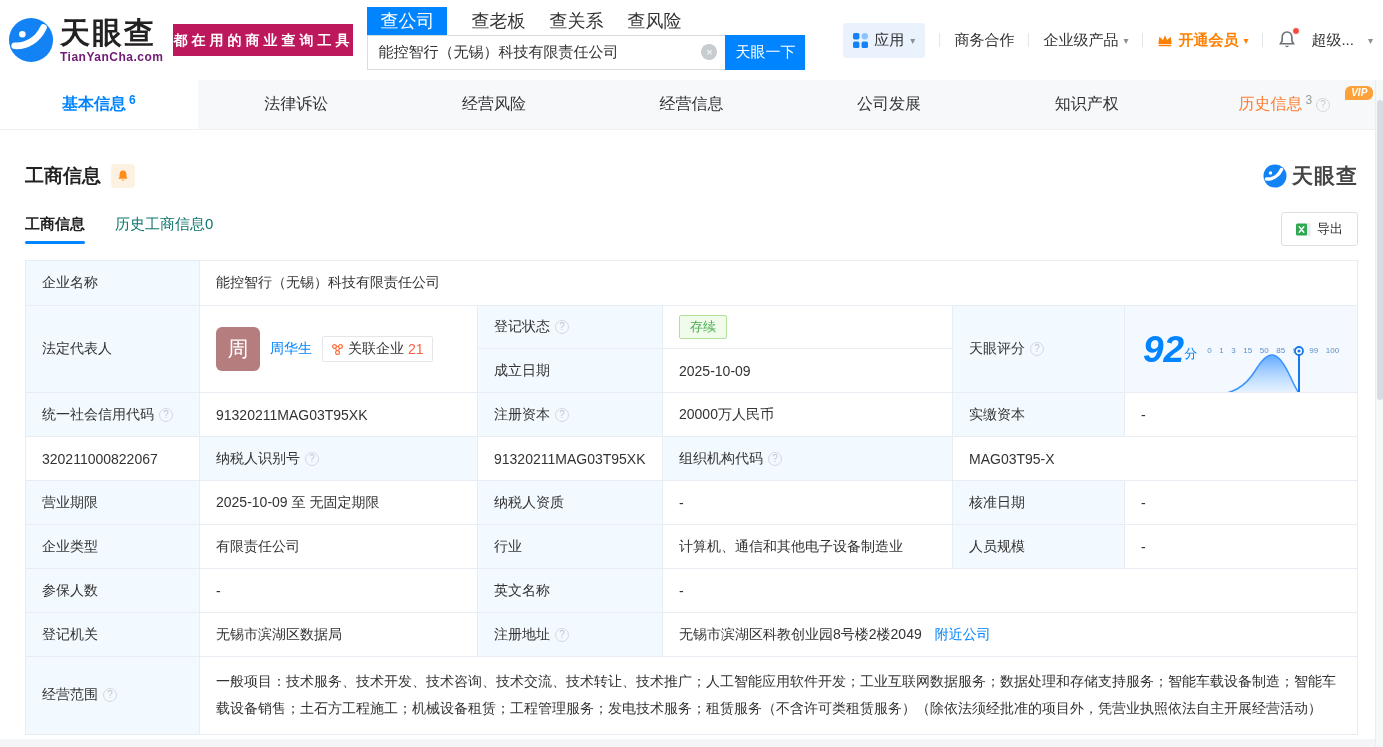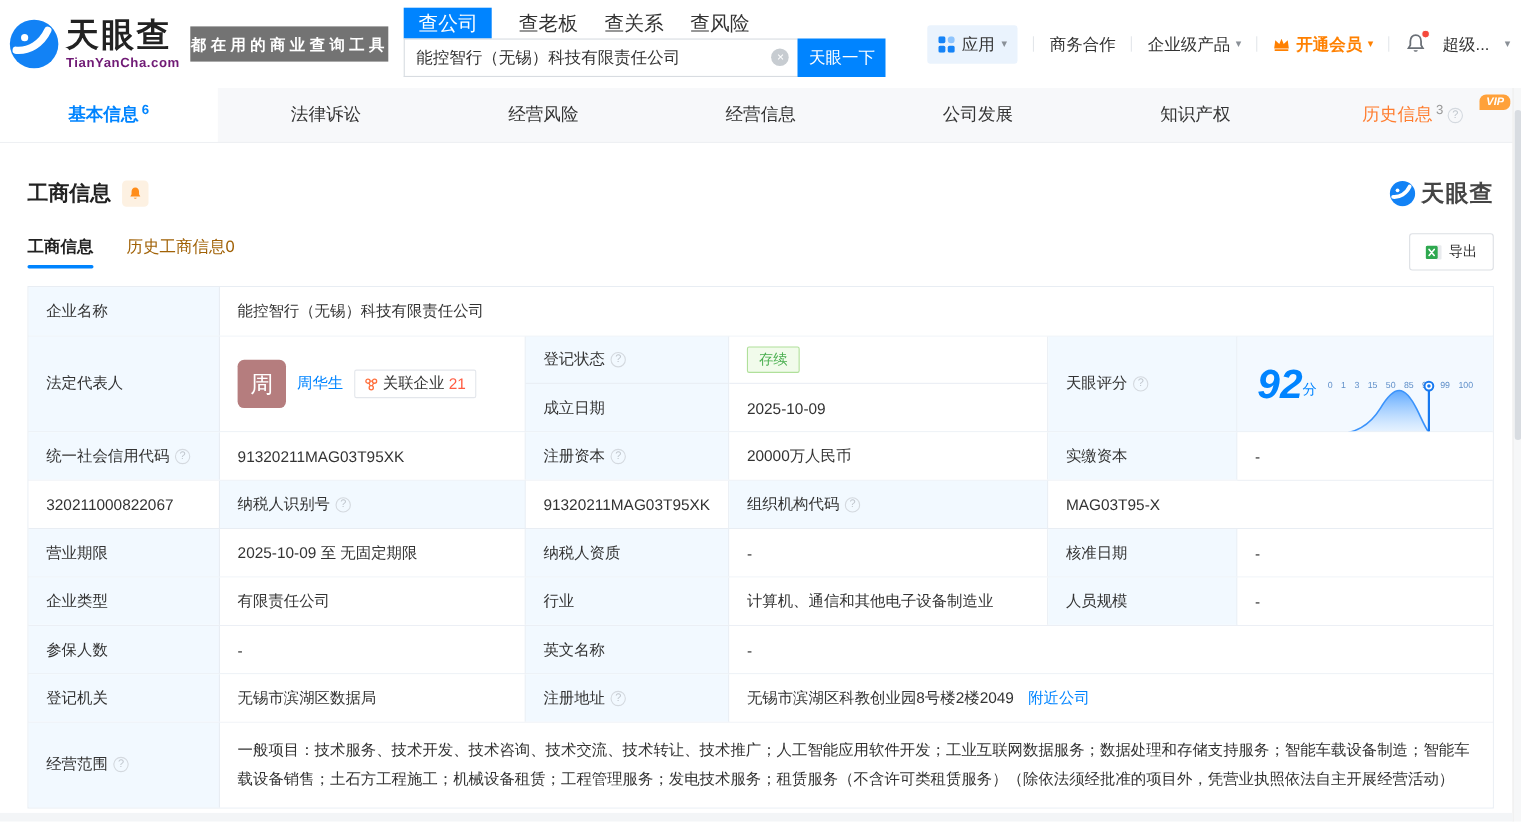--- a/index.html
+++ b/index.html
@@ -7,21 +7,21 @@
   body {
     font-family: "Liberation Sans","DejaVu Sans",sans-serif;
     color:#333; background:#fff; position:relative; font-size:14px;
   }
   
   .header { height:80px; display:flex; align-items:center; padding:0 10px 0 8px; background:#fff; }
   .logo { display:flex; align-items:center; gap:6px; }
   .logo-text { display:flex; flex-direction:column; line-height:1; }
   .logo-title { font-size:30px; font-weight:700; color:#222; letter-spacing:2px; }
   .logo-sub { font-size:12px; color:#701a75; font-weight:700; margin-top:3px; letter-spacing:.5px; }
-  .slogan { background:#737373; color:#fff; margin-left:10px; padding:6px 0; line-height:1.45; text-align:center; }
+  .slogan { background:#be185d; color:#fff; margin-left:10px; padding:6px 0; line-height:1.45; text-align:center; }
   .slogan .l1 { font-size:14px; font-weight:700; letter-spacing:4px; }
   .slogan .l2 { font-size:13px; font-weight:700; letter-spacing:1px; }
   .search-area { margin-left:14px; width:440px; }
   .search-tabs { display:flex; align-items:flex-end; gap:24px; height:24px; font-size:18px; }
   .search-tab { color:#333; cursor:pointer; padding:2px 0; }
   .search-tab.active { background:#0084ff; color:#fff; padding:2px 13px; }
   .search-row { display:flex; margin-top:0px; height:35px; }
   .search-box { width:358px; height:35px; border:1px solid #d8dce1; border-right:none; display:flex; align-items:center; padding:0 8px 0 10px; }
   .search-box input { flex:1; border:none; outline:none; font-size:15px; color:#333; font-family:inherit; background:transparent; }
   .clear-icon { width:16px; height:16px; border-radius:50%; background:#c7ccd1; color:#fff; font-size:11px; line-height:16px; text-align:center; cursor:pointer; }
@@ -49,21 +49,21 @@
   
   .content { padding:0 25px; }
   .section-head { display:flex; align-items:center; margin-top:32px; }
   .section-title { font-size:19px; font-weight:700; color:#222; }
   .bell-badge { width:24px; height:24px; margin-left:10px; background:#fdf1e2; border-radius:4px; display:flex; align-items:center; justify-content:center; }
   .watermark { margin-left:auto; display:flex; align-items:center; gap:5px; }
   .watermark .wm-text { font-size:21px; font-weight:700; color:#454545; letter-spacing:1px; }
   .subtab-row { display:flex; align-items:center; margin-top:22px; }
   .subtab { font-size:15px; color:#222; font-weight:700; cursor:pointer; position:relative; padding-bottom:10px; }
   .subtab.active::after { content:""; position:absolute; left:0; right:0; bottom:0; height:3px; background:#0084ff; border-radius:2px; }
-  .subtab.dim { color:#a16207; font-weight:400; margin-left:30px; }
+  .subtab.dim { color:#0f766e; font-weight:400; margin-left:30px; }
   .export-btn { margin-left:auto; display:flex; align-items:center; gap:6px; border:1px solid #dcdfe4; border-radius:3px; background:#fff; padding:7px 14px; font-size:13px; color:#333; cursor:pointer; font-family:inherit; }
   
   .info-table { margin-top:14px; border:1px solid #e8edf3; }
   .t-row { display:grid; }
   .t-row:not(:last-child) { border-bottom:1px solid #e8edf3; }
   .cols2 { grid-template-columns:174px 1fr; grid-auto-rows:44px; }
   .cols6 { grid-template-columns:174px 278px 185px 290px 172px 1fr; grid-auto-rows:43px; }
   .cols4 { grid-template-columns:174px 278px 185px 1fr; grid-auto-rows:43px; }
   .row-rep { grid-template-rows:43px 43px; }
   .cell { display:flex; align-items:center; padding-left:16px; gap:5px; border-right:1px solid #e8edf3; overflow:hidden; }

